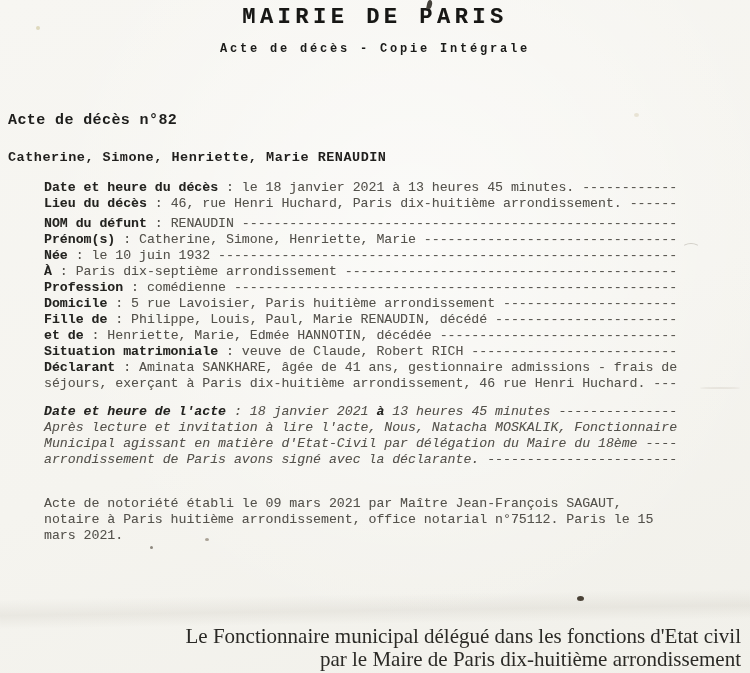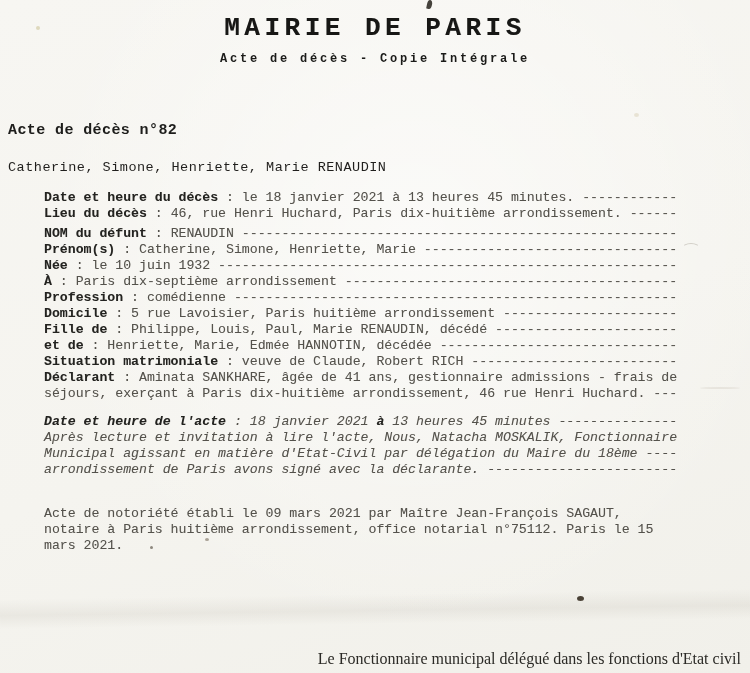--- a/index.html
+++ b/index.html
@@ -8,24 +8,24 @@
     position:relative;
     width:750px;height:673px;
     overflow:hidden;
     font-family:"Liberation Mono","DejaVu Sans Mono",monospace;
     background:
       radial-gradient(ellipse at 55% 35%, rgba(255,255,255,0.55), rgba(255,255,255,0) 65%),
       linear-gradient(160deg,#f7f6f2 0%,#f5f4ef 55%,#f1f0ea 100%);
     color:#54524c;
   }
   .doc-title{
-    padding-top:16px;
+    padding-top:6px;
     text-align:center;
     font-weight:bold;
-    font-size:26px;line-height:24px;
+    font-size:22px;line-height:24px;
     letter-spacing:4.5px;
     color:#171715;
     text-shadow:0.3px 0.3px 0 rgba(23,23,21,0.35);
   }
   .doc-subtitle{
     margin-top:8px;
     text-align:center;
     font-weight:bold;
     font-size:12px;line-height:22px;
     letter-spacing:2.8px;
@@ -33,21 +33,21 @@
   }
   .act-number{
     margin:52px 0 0 8px;
     font-weight:bold;
     font-size:15px;line-height:18px;
     letter-spacing:0.4px;
     color:#1d1d1b;
   }
   .deceased-name{
     margin:20px 0 0 8px;
-    font-weight:normal;
+    font-weight:bold;
     font-size:13.5px;line-height:16px;
     letter-spacing:0.5px;
     color:#201f1d;
   }
   #doc-body{
     margin:14px 0 0 8px;
     font-size:13.2px;
     line-height:16px;
     letter-spacing:0;
     white-space:pre;
@@ -56,41 +56,42 @@
   .lbl{font-weight:bold;color:#232320;}
   .section-defunt{margin-top:4px;}
   .section-declarant{margin-top:0;}
   .section-acte-signature{margin-top:12px;font-style:italic;}
   .section-notoriete{margin-top:28px;}
   .footer{
     position:absolute;
     right:9px;bottom:3px;
     text-align:right;
     font-family:"Liberation Serif","DejaVu Serif",serif;
-    font-size:16px;line-height:22.5px;
+    font-size:21px;line-height:22.5px;
     color:#2b2a26;
   }
   .mark{position:absolute;pointer-events:none;}
   .mark-dot{border-radius:50%;}
   .mark-comma{border-radius:60% 60% 60% 10%;transform:rotate(12deg);}
   .mark-arc{background:transparent !important;border-style:solid;border-width:1.5px;
             border-color:currentColor transparent transparent transparent;border-radius:50%;}
   .mark-crease{transform:rotate(-0.8deg);}
 </style>
 </head>
 <body>
 
 <div class="page">
   <div class="doc-title">MAIRIE DE PARIS</div>
   <div class="doc-subtitle">Acte de décès - Copie Intégrale</div>
   <div class="act-number">Acte de décès n°82</div>
   <div class="deceased-name">Catherine, Simone, Henriette, Marie RENAUDIN</div>
   <div id="doc-body"><div class="section section-deces-info"><div class="line"><span class="lbl">Date et heure du décès</span><span> : le 18 janvier 2021 à 13 heures 45 minutes. ------------</span></div><div class="line"><span class="lbl">Lieu du décès</span><span> : 46, rue Henri Huchard, Paris dix-huitième arrondissement. ------</span></div></div><div class="section section-defunt"><div class="line"><span class="lbl">NOM du défunt</span><span> : RENAUDIN -------------------------------------------------------</span></div><div class="line"><span class="lbl">Prénom(s)</span><span> : Catherine, Simone, Henriette, Marie --------------------------------</span></div><div class="line"><span class="lbl">Née</span><span> : le 10 juin 1932 ----------------------------------------------------------</span></div><div class="line"><span class="lbl">À</span><span> : Paris dix-septième arrondissement ------------------------------------------</span></div><div class="line"><span class="lbl">Profession</span><span> : comédienne --------------------------------------------------------</span></div><div class="line"><span class="lbl">Domicile</span><span> : 5 rue Lavoisier, Paris huitième arrondissement ----------------------</span></div><div class="line"><span class="lbl">Fille de</span><span> : Philippe, Louis, Paul, Marie RENAUDIN, décédé -----------------------</span></div><div class="line"><span class="lbl">et de</span><span> : Henriette, Marie, Edmée HANNOTIN, décédée ------------------------------</span></div><div class="line"><span class="lbl">Situation matrimoniale</span><span> : veuve de Claude, Robert RICH --------------------------</span></div></div><div class="section section-declarant"><div class="line"><span class="lbl">Déclarant</span><span> : Aminata SANKHARE, âgée de 41 ans, gestionnaire admissions - frais de</span></div><div class="line"><span>séjours, exerçant à Paris dix-huitième arrondissement, 46 rue Henri Huchard. ---</span></div></div><div class="section section-acte-signature"><div class="line"><span class="lbl">Date et heure de l'acte</span><span> : 18 janvier 2021 </span><span class="lbl">à</span><span> 13 heures 45 minutes ---------------</span></div><div class="line"><span>Après lecture et invitation à lire l'acte, Nous, Natacha MOSKALIK, Fonctionnaire</span></div><div class="line"><span>Municipal agissant en matière d'Etat-Civil par délégation du Maire du 18ème ----</span></div><div class="line"><span>arrondissement de Paris avons signé avec la déclarante. ------------------------</span></div></div><div class="section section-notoriete"><div class="line"><span>Acte de notoriété établi le 09 mars 2021 par Maître Jean-François SAGAUT,</span></div><div class="line"><span>notaire à Paris huitième arrondissement, office notarial n°75112. Paris le 15</span></div><div class="line"><span>mars 2021.</span></div></div></div>
   <div class="footer">
     <div>Le Fonctionnaire municipal délégué dans les fonctions d'Etat civil</div>
+    <div>par le Maire de Paris dix-huitième arrondissement</div>
   </div>
   <div id="artifacts">
       <div class="mark mark-comma" style="left: 427px; top: 0px; width: 5px; height: 9px; background: rgb(69, 66, 60);"></div>
       <div class="mark mark-dot" style="left: 36px; top: 26px; width: 4px; height: 4px; background: rgb(222, 217, 189);"></div>
       <div class="mark mark-dot" style="left: 634px; top: 113px; width: 5px; height: 4px; background: rgb(232, 227, 212);"></div>
       <div class="mark mark-arc" style="left: 682px; top: 243px; width: 16px; height: 9px; color: rgb(210, 207, 200);"></div>
       <div class="mark mark-dot" style="left: 700px; top: 387px; width: 40px; height: 2px; background: rgb(231, 228, 221);"></div>
       <div class="mark mark-dot" style="left: 205px; top: 538px; width: 4px; height: 3px; background: rgb(169, 162, 150);"></div>
       <div class="mark mark-dot" style="left: 150px; top: 546px; width: 3px; height: 3px; background: rgb(141, 136, 126);"></div>
       <div class="mark mark-dot" style="left: 577px; top: 596px; width: 7px; height: 5px; background: rgb(70, 62, 51);"></div>

